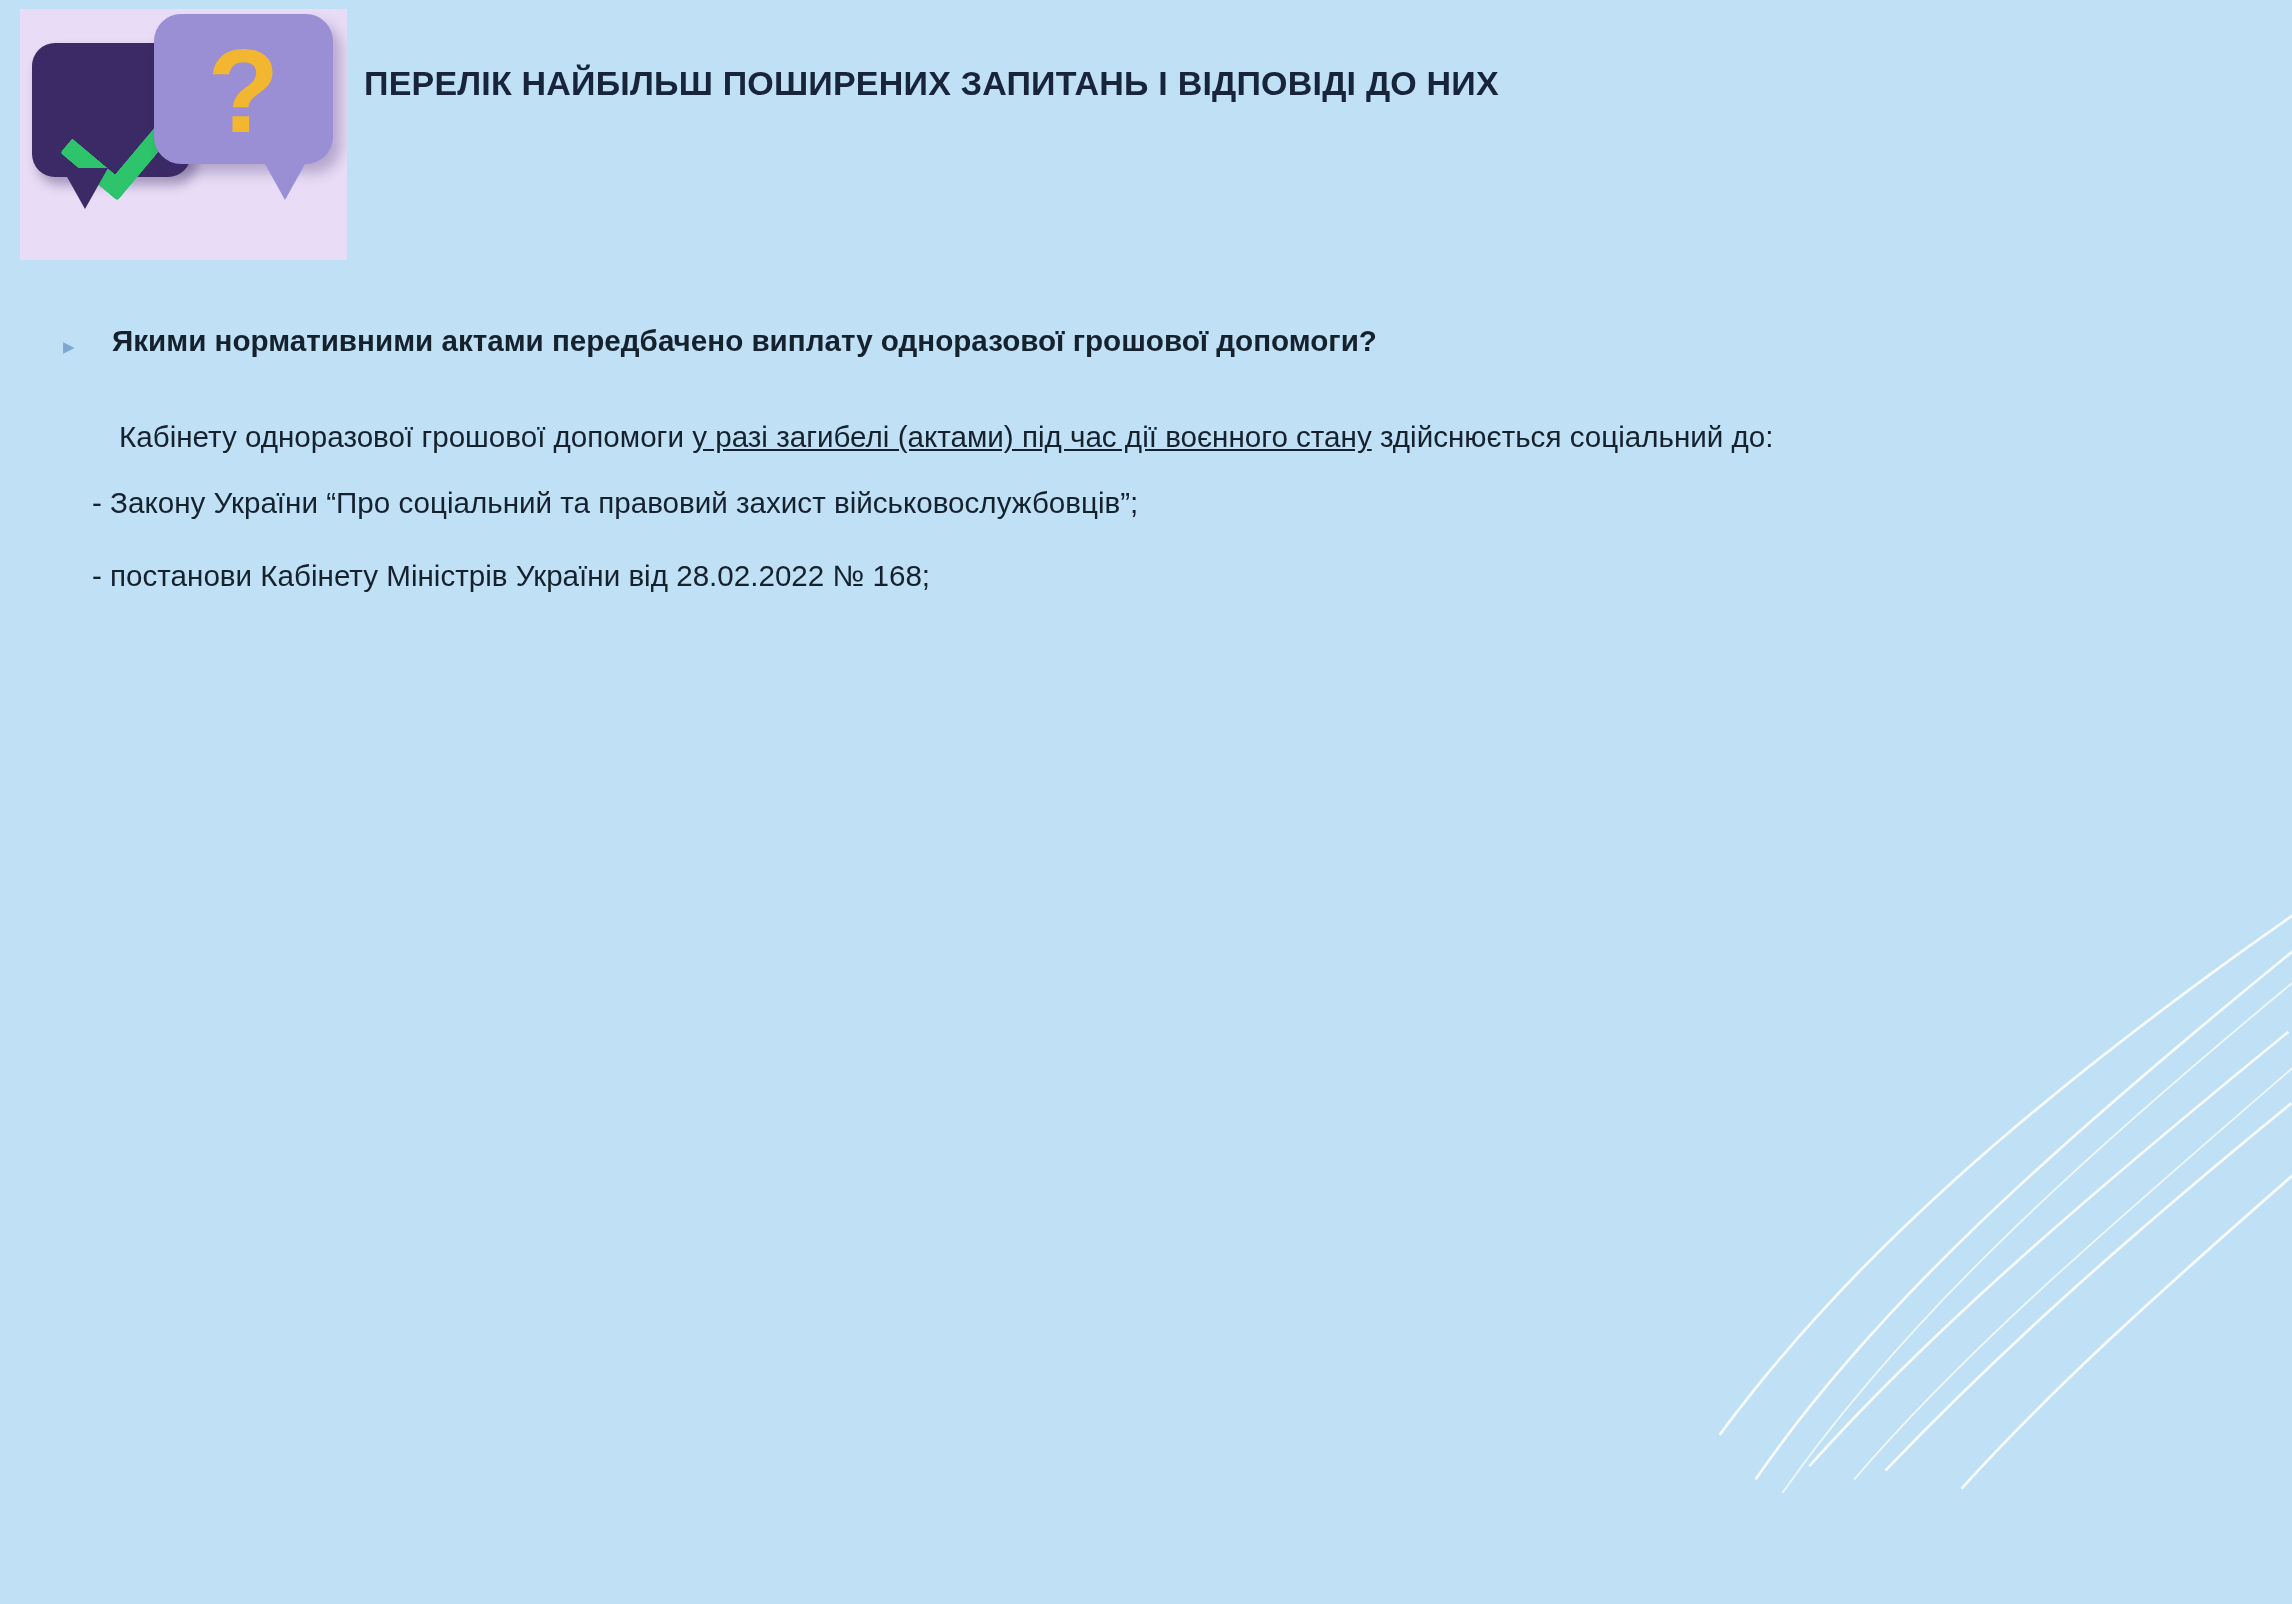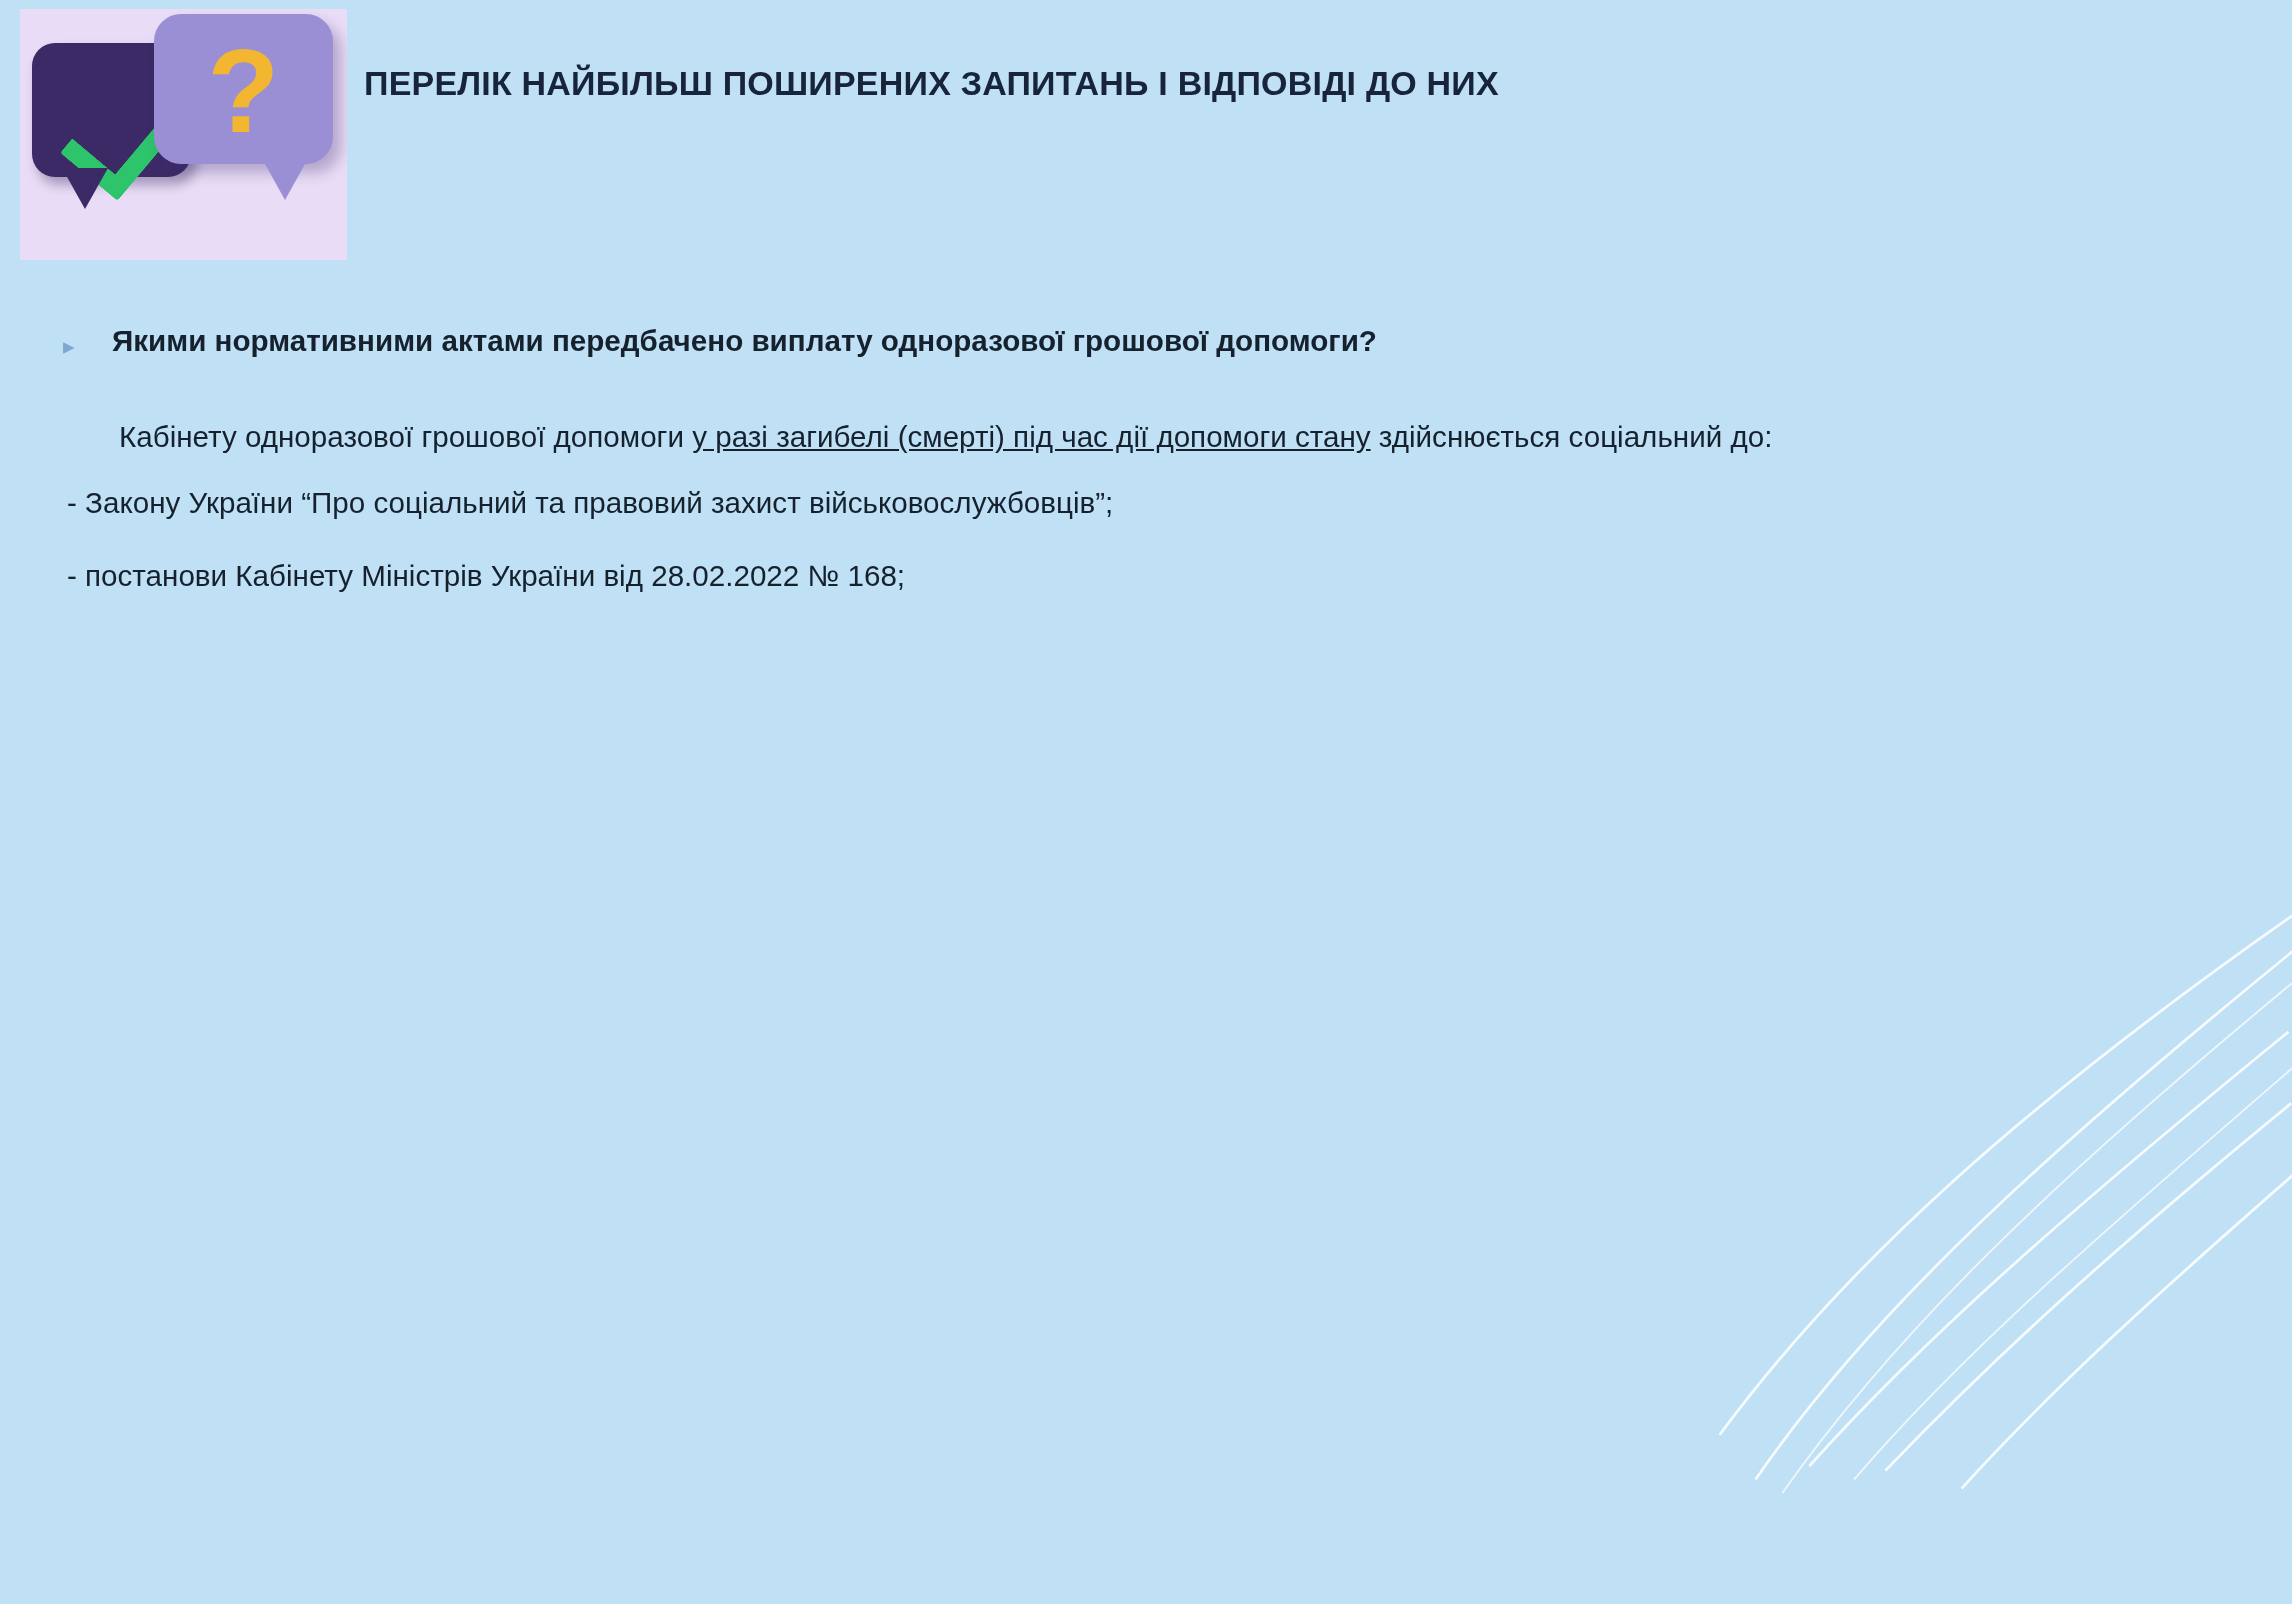--- a/index.html
+++ b/index.html
@@ -164,21 +164,21 @@
 
   .list {
     margin: 23px 0 0 0;
     padding: 0;
     list-style: none;
   }
   .list li {
     font-size: 29.6px;
     color: #16212e;
     line-height: 1.45;
-    padding-left: 67px;
+    padding-left: 92px;
     margin-bottom: 30px;
   }
 </style>
 </head>
 <body>
 
 <svg class="streaks" viewBox="0 0 1200 1200" preserveAspectRatio="none">
   <g stroke="#ffffff" fill="none" stroke-width="3" opacity="0.9">
     <path d="M1200 430 C900 640, 700 820, 560 1010"></path>
     <path d="M1200 470 C930 690, 730 870, 600 1060"></path>
@@ -206,21 +206,21 @@
 </div>
 
 <div class="content">
 
   <div class="question-row">
     <span class="bullet-arrow">▸</span>
     <span class="question-text">Якими нормативними актами передбачено виплату одноразової грошової допомоги?</span>
   </div>
 
   <p class="para">
-    <span>Кабінету одноразової грошової допомоги </span><span class="und">у разі загибелі (смерті) під час дії допомоги стану</span><span> здійснюється соціальний до:</span>
+    <span>Кабінету одноразової грошової допомоги </span><span class="und">у разі загибелі (актами) під час дії воєнного стану</span><span> здійснюється соціальний до:</span>
   </p>
 
   <ul class="list">
     <li>- Закону України “Про соціальний та правовий захист військовослужбовців”;</li>
     <li>- постанови Кабінету Міністрів України від 28.02.2022 № 168;</li>
   </ul>
 
 </div>
 
 

